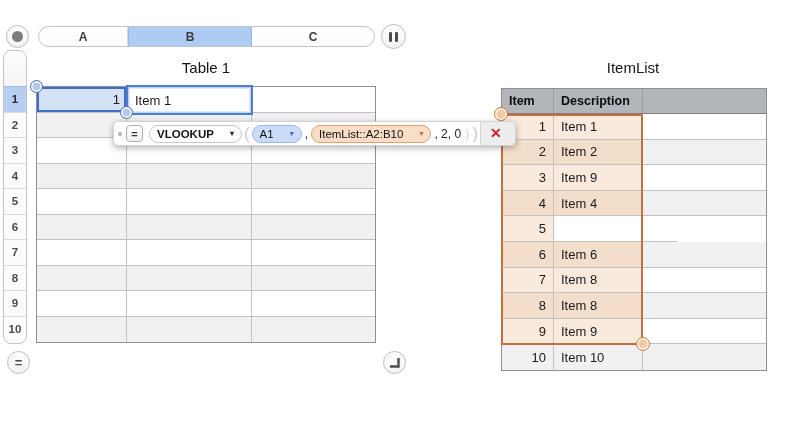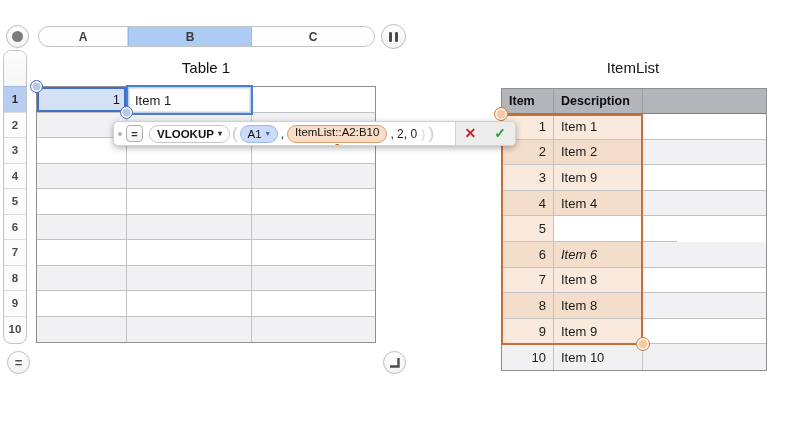--- a/index.html
+++ b/index.html
@@ -128,28 +128,28 @@
   }
   .grip-dot { width:4px; height:4px; border-radius:50%; background:#b3b3b3; margin:0 4px 0 4px; flex:none; }
   .fx-eq-btn {
     width:17px; height:17px; border:1px solid #aeaeae; border-radius:4px;
     background:linear-gradient(#ffffff,#f1f1f1);
     display:flex; align-items:center; justify-content:center;
     font-size:11px; font-weight:bold; color:#333; flex:none; margin-right:6px;
   }
   .pill {
     height:18px; border-radius:9px; display:flex; align-items:center;
-    padding:0 7px; gap:4px; flex:none; font-size:11.5px; color:#111;
+    padding:0 7px; gap:16px; flex:none; font-size:11.5px; color:#111;
   }
   .pill .tri { font-size:8px; line-height:1; }
   .pill-fn { border:1px solid #c6c6c6; background:#fff; font-weight:bold; }
   .pill-fn .tri { color:#333; }
   .pill-blue { background:#ccdbf8; border:1px solid #9bb7ec; }
   .pill-blue .tri { color:#3566c4; }
-  .pill-orange { background:#f8dec7; border:1px solid #dfa071;flex-direction:column; }
+  .pill-orange { background:#f8dec7; border:1px solid #dfa071; }
   .pill-orange .tri { color:#bf6c2f; }
   .paren { color:#c9c9c9; font-size:17px; line-height:1; margin:0 2px; flex:none; }
   .paren.small { font-size:13px; color:#d4d4d4; margin:0 1px; }
   .fx-text { font-size:12px; color:#222; margin:0 3px; flex:none; }
   .fx-actions {
     margin-left:auto; height:100%; display:flex; align-items:center;
     background:#ededed; border-left:1px solid #d2d2d2;
   }
   .fx-btn {
     padding:0 9px; font-size:14px; font-weight:bold; line-height:25px; cursor:default;
@@ -291,21 +291,21 @@
         <div class="rt-cell num hl" style="width: 52px;">4</div>
         <div class="rt-cell hl" style="width: 89px;">Item 4</div>
         <div class="rt-cell last-col" style="width: 123px;"></div>
       </div>
       <div class="rt-row">
         <div class="rt-cell num hl" style="width: 52px;">5</div>
         <div class="rt-cell last-col" style="width: 123px;"></div>
       </div>
       <div class="rt-row even-bg">
         <div class="rt-cell num hl" style="width: 52px;">6</div>
-        <div class="rt-cell hl" style="width: 89px; font-style: italic;">Item 6</div>
+        <div class="rt-cell hl" style="width: 89px;">Item 6</div>
         <div class="rt-cell last-col" style="width: 123px;"></div>
       </div>
       <div class="rt-row">
         <div class="rt-cell num hl" style="width: 52px;">7</div>
         <div class="rt-cell hl" style="width: 89px;">Item 8</div>
         <div class="rt-cell last-col" style="width: 123px;"></div>
       </div>
       <div class="rt-row even-bg">
         <div class="rt-cell num hl" style="width: 52px;">8</div>
         <div class="rt-cell hl" style="width: 89px;">Item 8</div>

